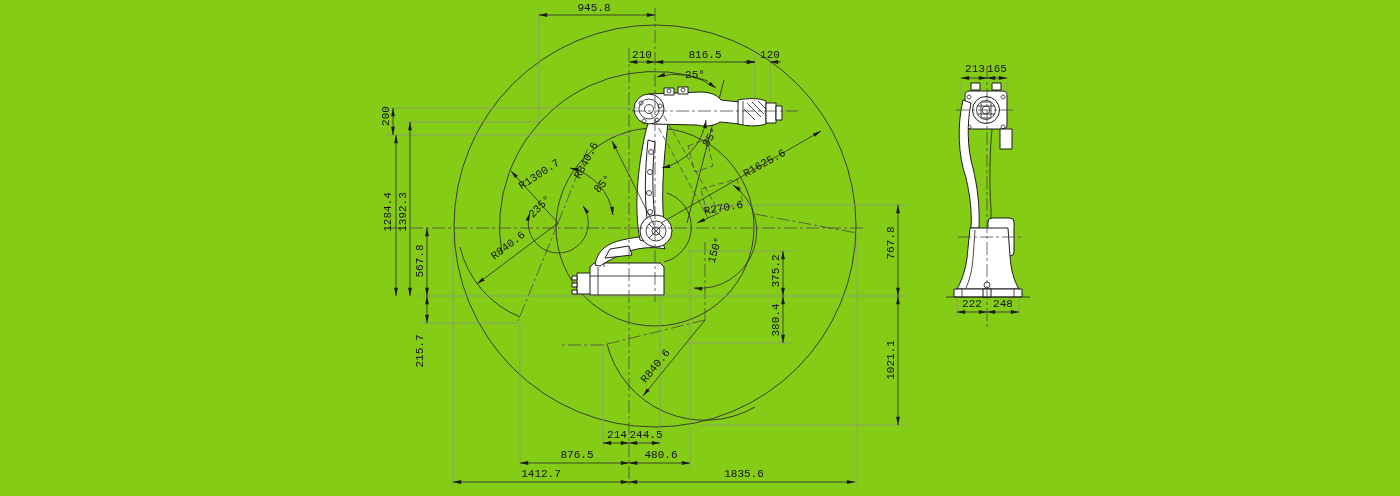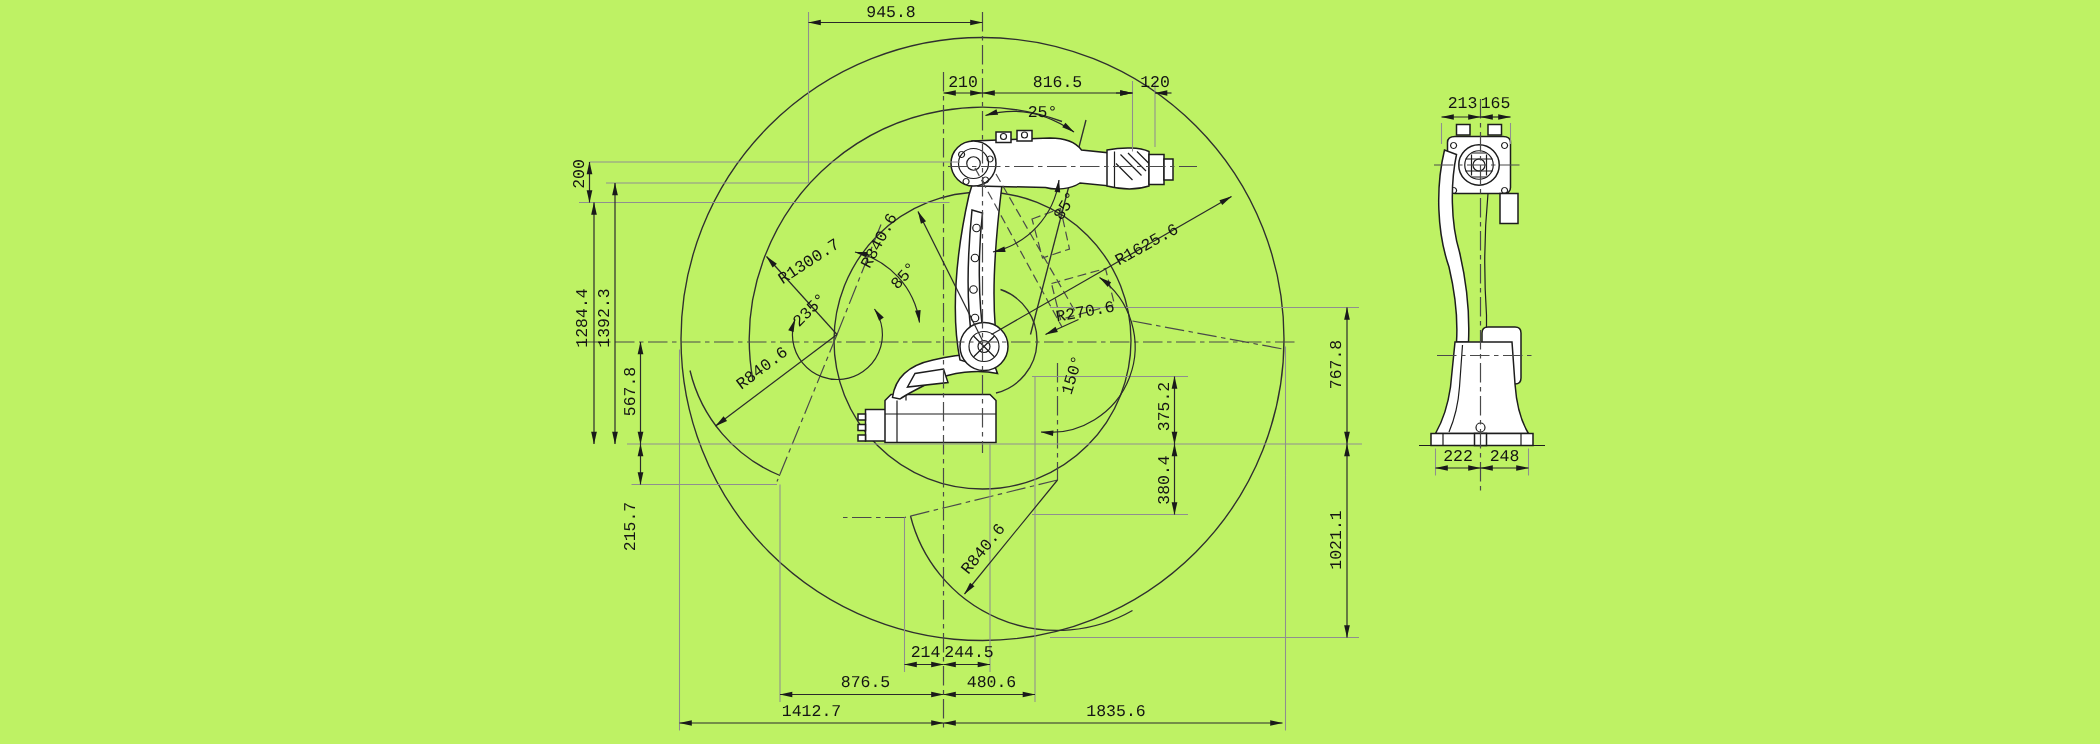--- a/index.html
+++ b/index.html
@@ -1,17 +1,17 @@
 <!DOCTYPE html>
 <html><head>
 <meta charset="utf-8">
 <title>Industrial Robot Working Envelope Drawing</title>
 <style>
   html,body{margin:0;padding:0;background:#fff;}
-  #canvas{position:relative;width:1400px;height:496px;background:#bef264;overflow:hidden;
+  #canvas{position:relative;width:1400px;height:496px;background:#84cc16;overflow:hidden;
           font-family:"Liberation Mono", monospace;}
   svg{position:absolute;left:0;top:0;}
   .env{stroke:#2f2f2f;stroke-width:0.9;fill:none;}
   .robot{stroke:#1d1d1d;stroke-width:1;fill:#ffffff;}
   .robotline{stroke:#1d1d1d;stroke-width:0.8;fill:none;}
   .cl{stroke:#4a4a4a;stroke-width:0.8;fill:none;stroke-dasharray:13 3 3 3;}
   .ph{stroke:#4a4a4a;stroke-width:0.8;fill:none;stroke-dasharray:6 3;}
   .ext{stroke:#8f8f8f;stroke-width:0.7;fill:none;}
   .dim{stroke:#2a2a2a;stroke-width:0.8;fill:none;}
   .ldr{stroke:#2a2a2a;stroke-width:0.8;fill:none;}

